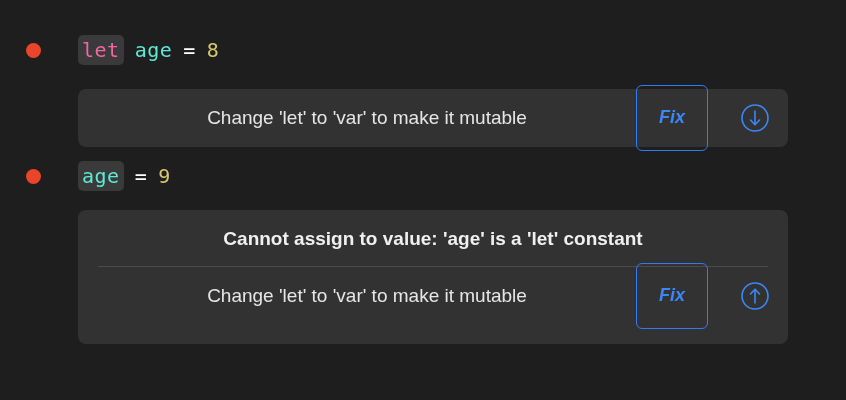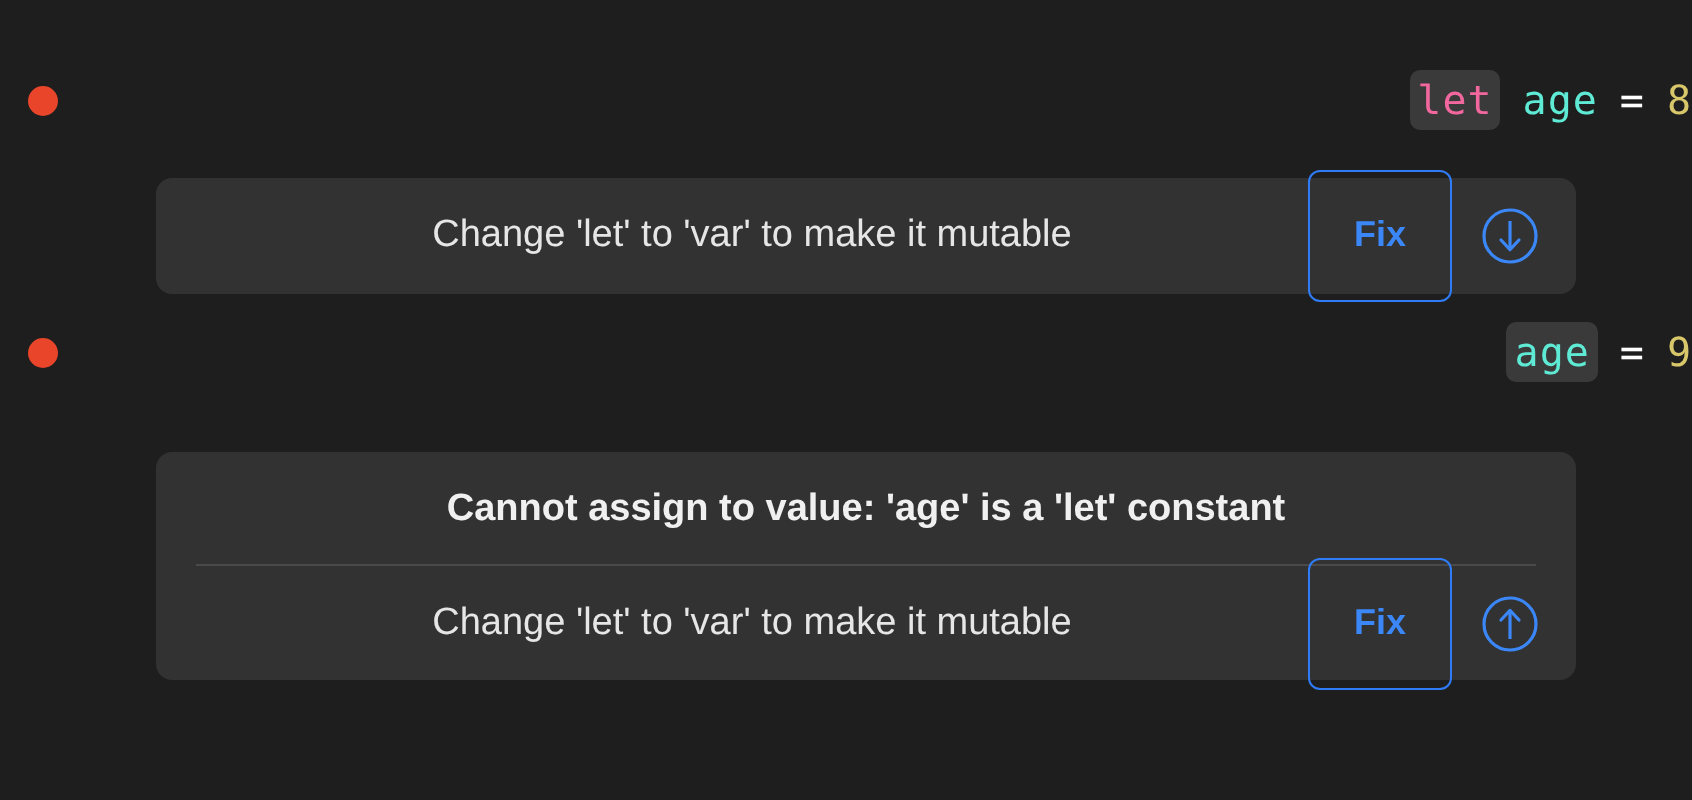--- a/index.html
+++ b/index.html
@@ -19,23 +19,22 @@
     width: 846px;
     height: 400px;
     background: #1e1e1e;
   }
 
   
   .code-line {
     display: flex;
     align-items: center;
     height: 40px;
-    padding-left: 14px;
+    padding-left: 26px;
     box-sizing: border-box;
-    justify-content: space-between;
   }
 
   .error-dot {
     width: 15px;
     height: 15px;
     border-radius: 50%;
     background: #e8452a;
     flex: 0 0 auto;
   }
 
@@ -107,37 +106,38 @@
   .fix-button {
     flex: 0 0 auto;
     border: 1.5px solid #2f7cf6;
     border-radius: 6px;
     color: #3b87f7;
     font-size: 18px;
     font-weight: bold;
     padding: 22px 22px;
     background: transparent;
     line-height: 1.1;
-    margin-right: 14px;
+    margin-right: 32px;
     cursor: pointer;
+    font-style: italic;
   }
 
   .nav-icon {
     flex: 0 0 auto;
     width: 30px;
     height: 30px;
     cursor: pointer;
   }
   .nav-icon svg { display: block; }
 
   
   #line-1   { position: absolute; top: 30px;  left: 0; width: 846px; }
   #panel-1  { top: 89px; height: 58px; }
   #line-2   { position: absolute; top: 156px; left: 0; width: 846px; }
-  #panel-2  { top: 226px; height: 114px; }
+  #panel-2  { top: 210px; height: 134px; }
 </style>
 </head>
 <body>
 
 <div class="editor">
 
   <div class="code-line" id="line-1">
     <span class="error-dot"></span>
     <span class="code-text">
       <span class="tok tok-hl tok-keyword">let</span><span class="sp"></span><span class="tok tok-ident">age</span><span class="sp"></span><span class="tok tok-op">=</span><span class="sp"></span><span class="tok tok-number">8</span>

